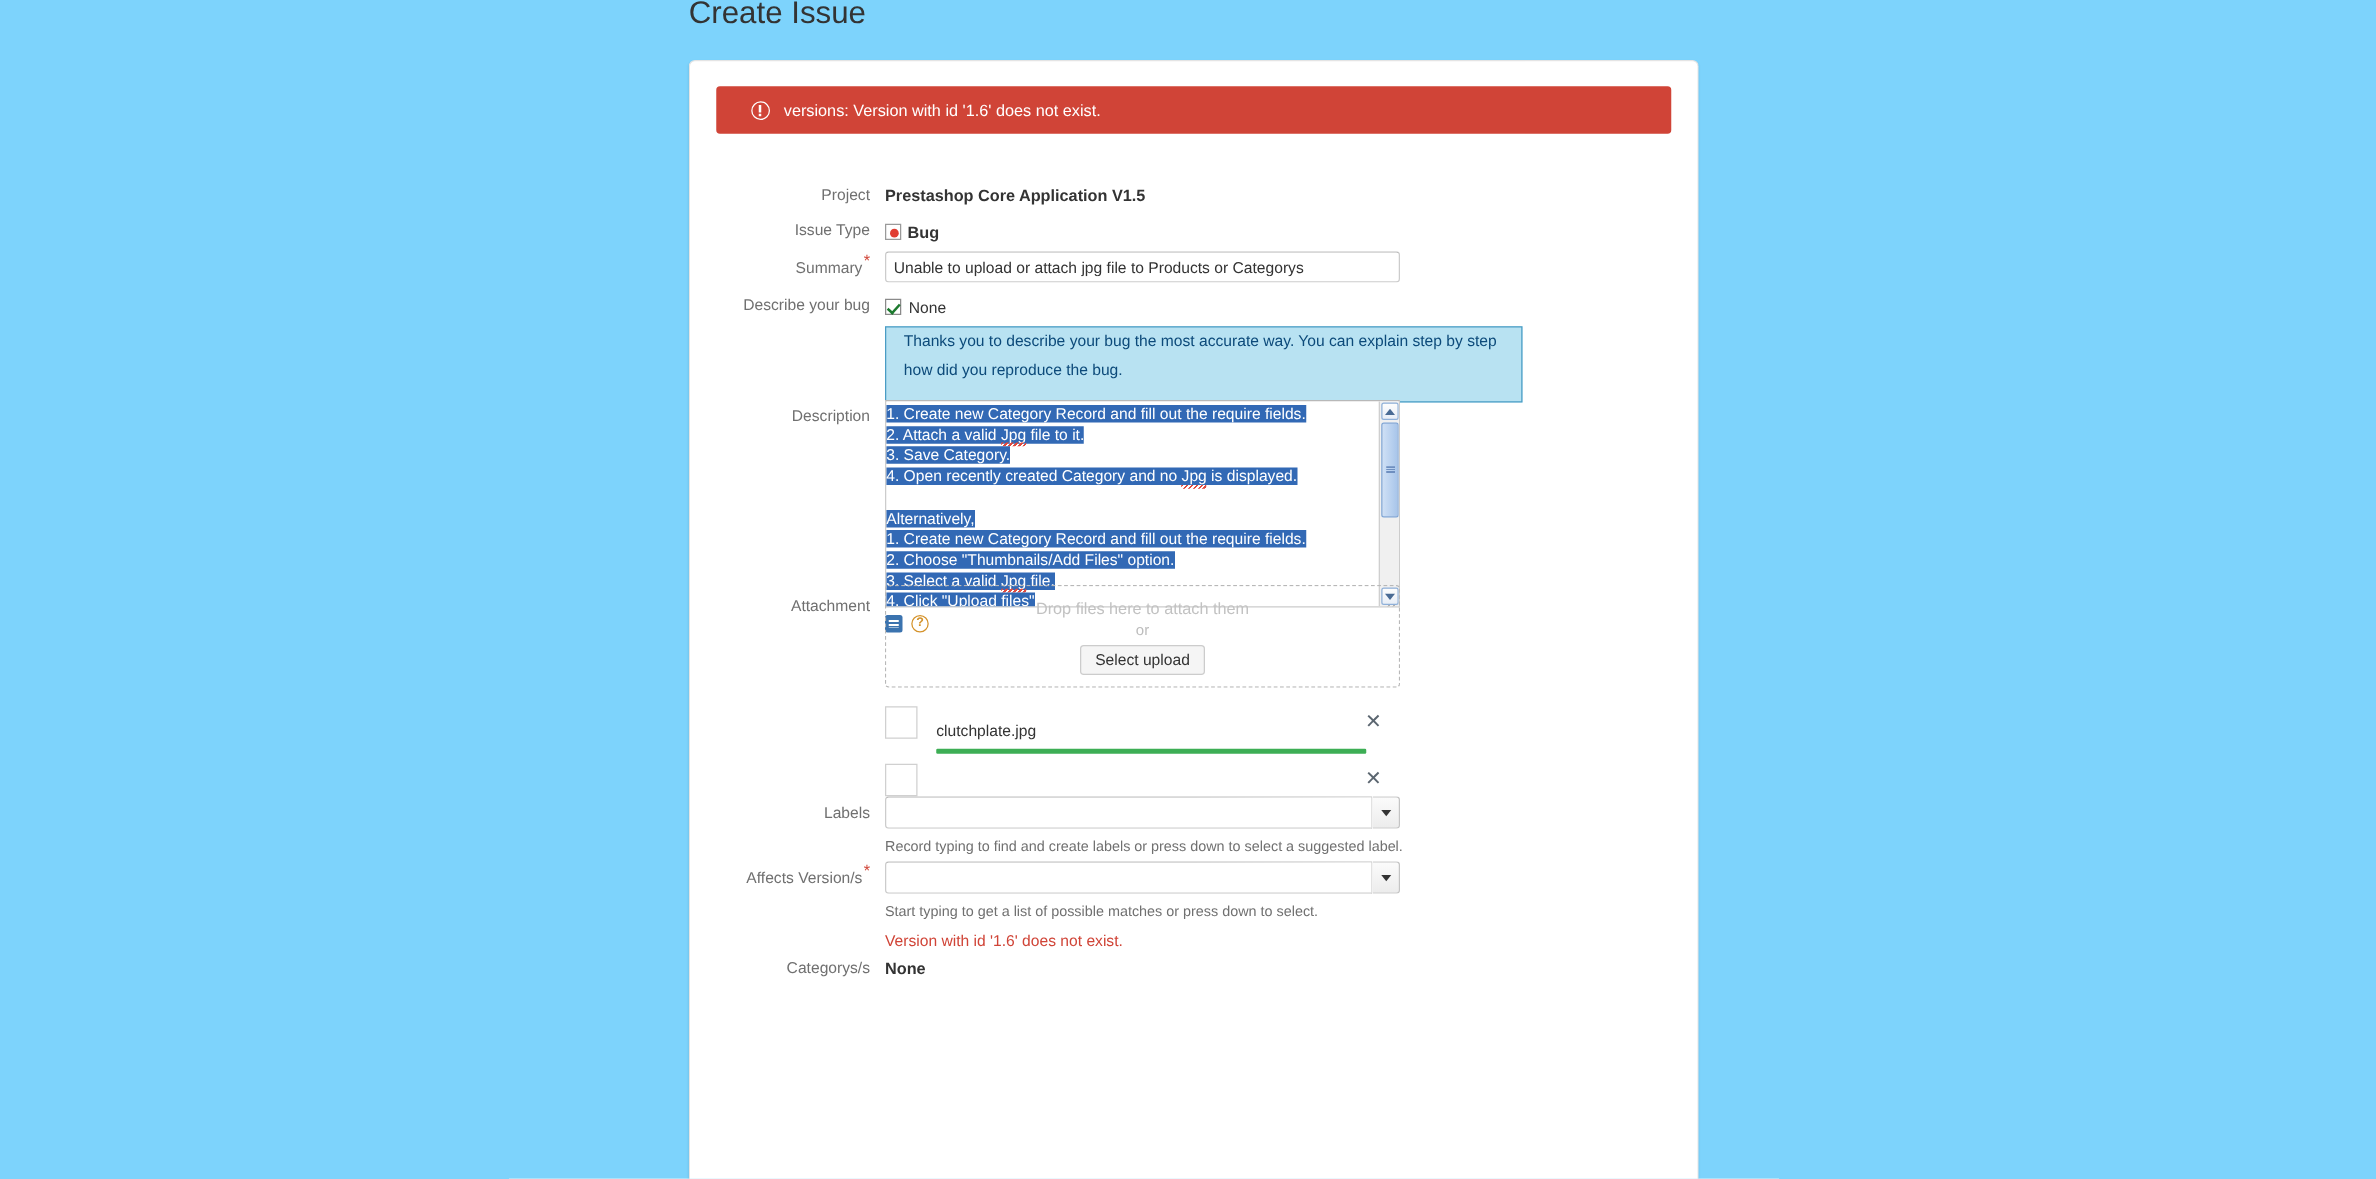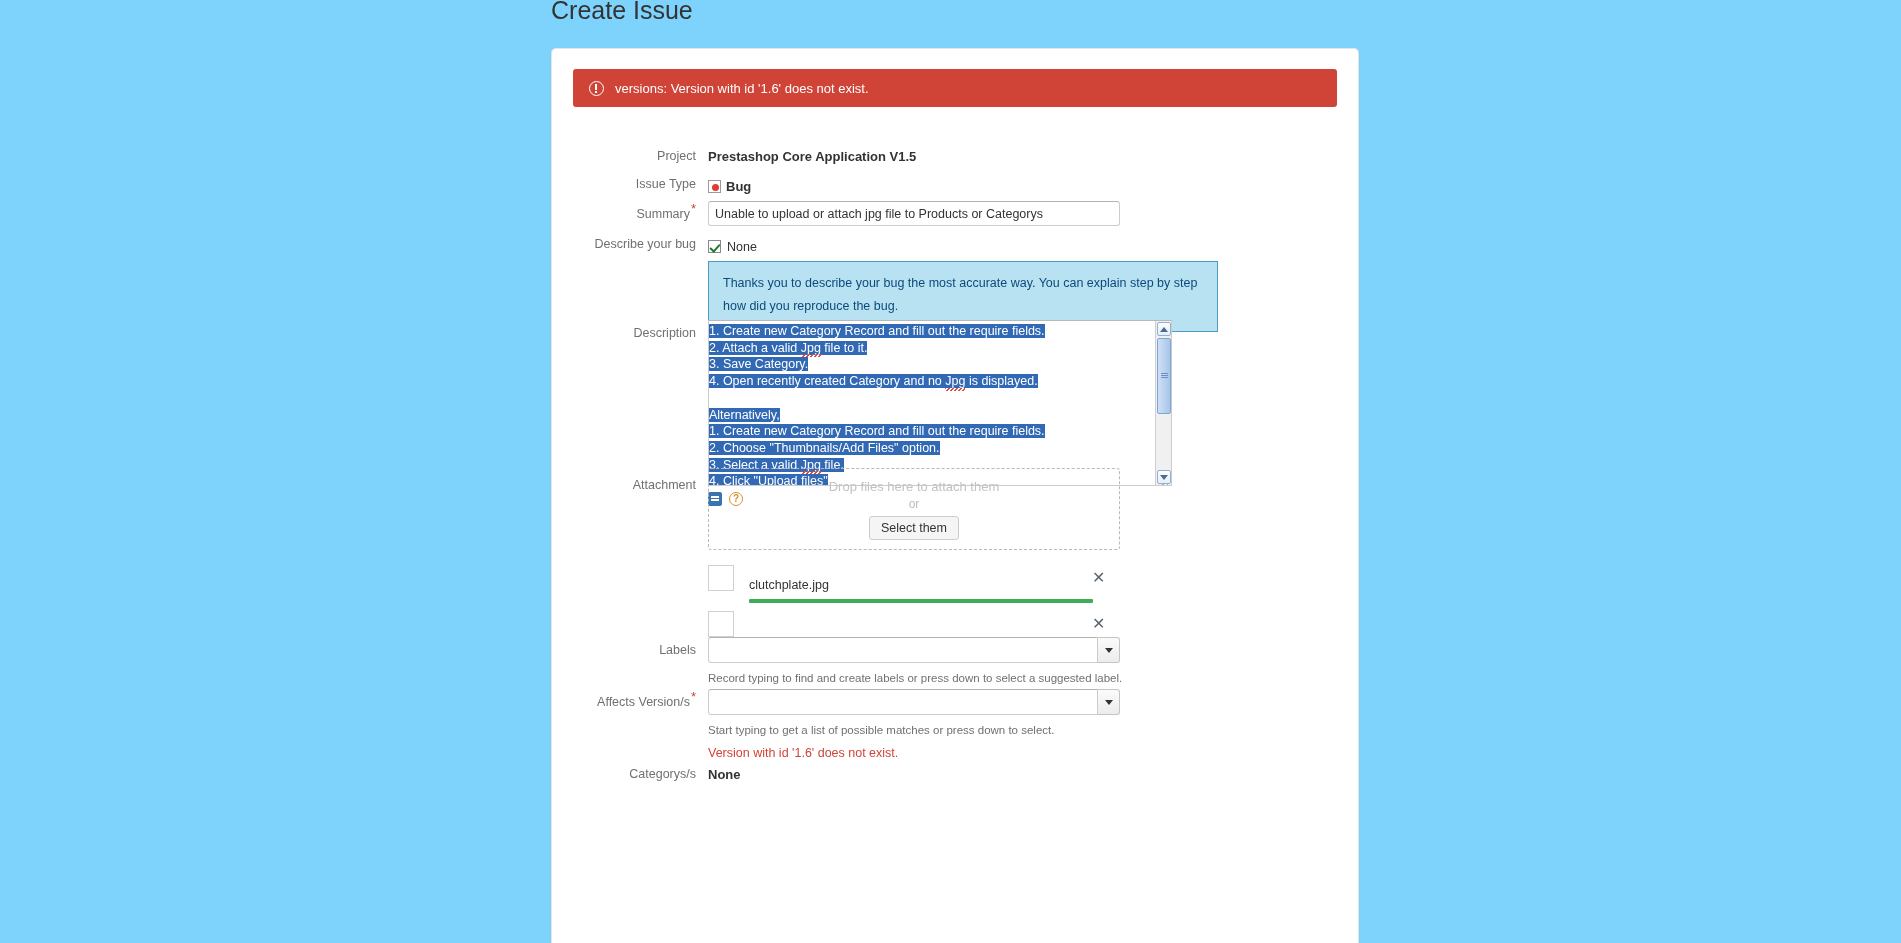--- a/index.html
+++ b/index.html
@@ -36,21 +36,21 @@
     box-shadow: 0 1px 2px rgba(0,0,0,0.07);
   }
   .error-banner {
     position: absolute;
     left: 21px; top: 20px;
     width: 764px; height: 38px;
     background: #d04437;
     border-radius: 3px;
     display: flex;
     align-items: center;
-    padding-left: 16px;
+    padding-left: 28px;
     color: #ffffff;
     font-size: 13px;
   }
   .error-icon {
     width: 15px; height: 15px;
     border: 1.6px solid #ffffff;
     border-radius: 50%;
     position: relative;
     margin-right: 11px;
     flex: 0 0 auto;
@@ -151,29 +151,29 @@
   }
   .check-label {
     font-size: 12.5px;
     color: #333333;
   }
 
   .info-box {
     width: 510px;
     background: #b8e2f2;
     border: 1px solid #4a9cc4;
-    padding: 10px 14px 13px 14px;
+    padding: 0 14px 13px 14px;
     font-size: 12.5px;
     color: #0c4a7a;
     line-height: 23px;
   }
 
   .desc-wrap {
     position: relative;
-    width: 464px; height: 166px;
+    width: 412px; height: 166px;
     border: 1px solid #cccccc;
     border-top-color: #b8b8b8;
     background: #ffffff;
     overflow: hidden;
   }
   .desc-text {
     position: absolute;
     left: 0; top: 2px;
     width: 395px;
     font-size: 12.5px;
@@ -457,21 +457,21 @@
         </div>
       </div>
     </div>
 
     <div class="field-row" style="top:419px;">
       <div class="flabel" style="top:10px;">Attachment</div>
       <div class="fval">
         <div class="dropzone">
           <div class="dz-title">Drop files here to attach them</div>
           <div class="dz-or">or</div>
-          <button class="dz-btn">Select them</button>
+          <button class="dz-btn">Select upload</button>
         </div>
         <div style="margin-top:12px;">
           <div class="file-row">
             <div class="file-thumb"></div>
             <div class="file-info">
               <div class="file-name">clutchplate.jpg</div>
               <div class="file-bar"></div>
             </div>
             <span class="file-x">✕</span>
           </div>

